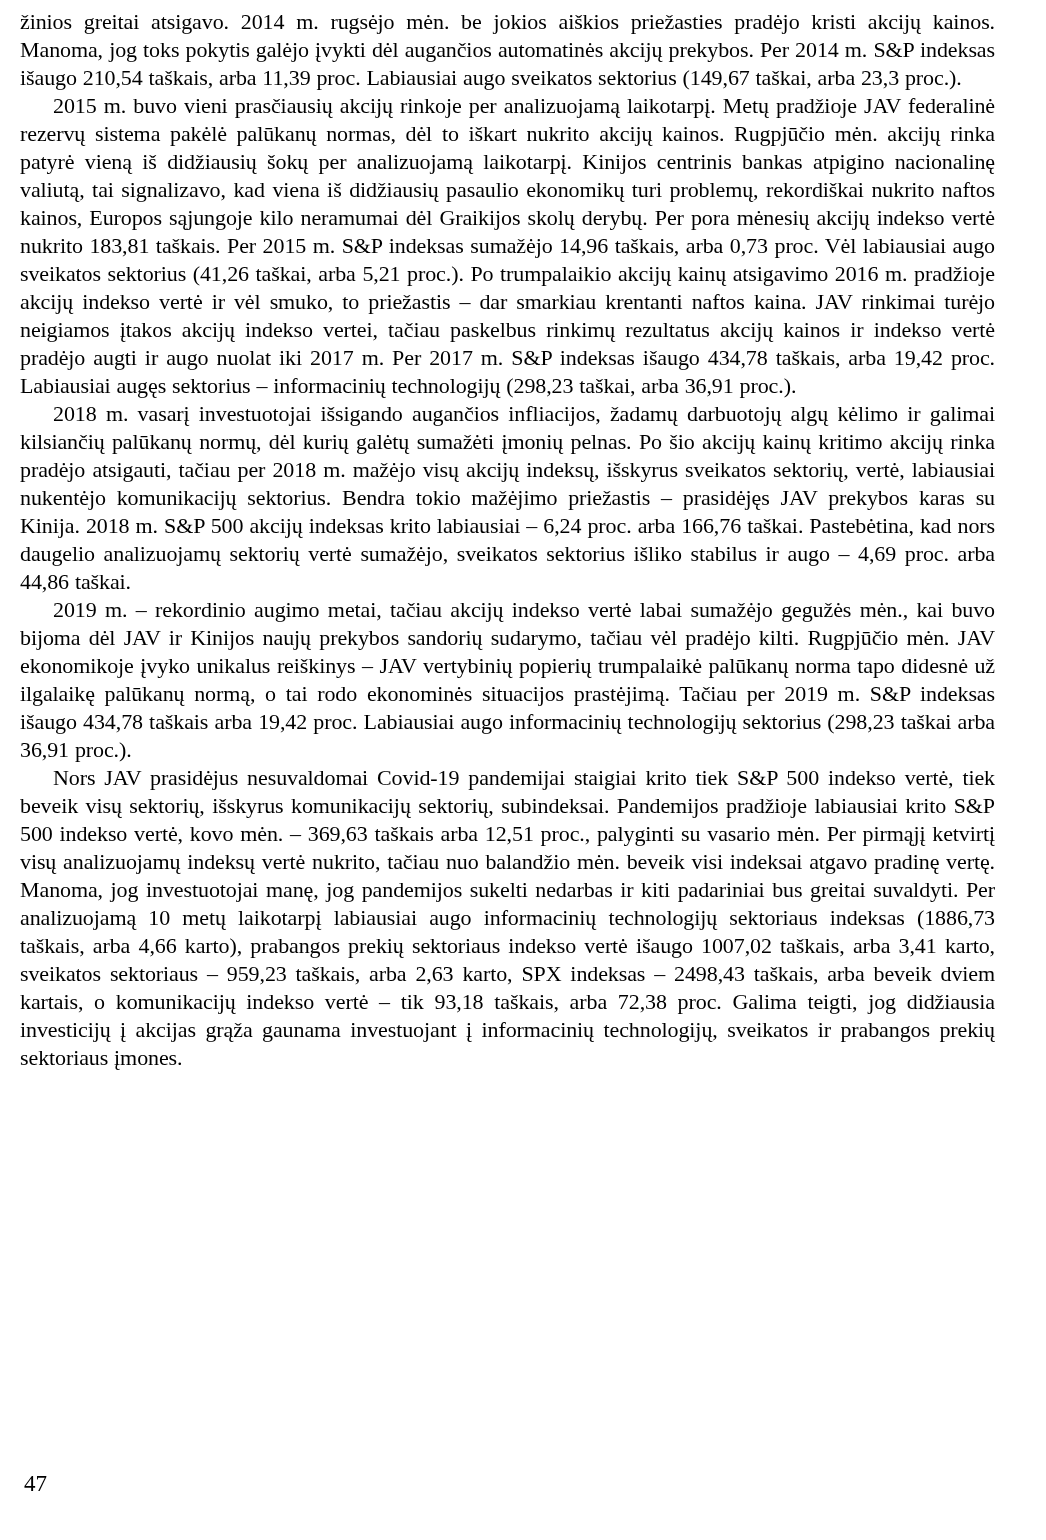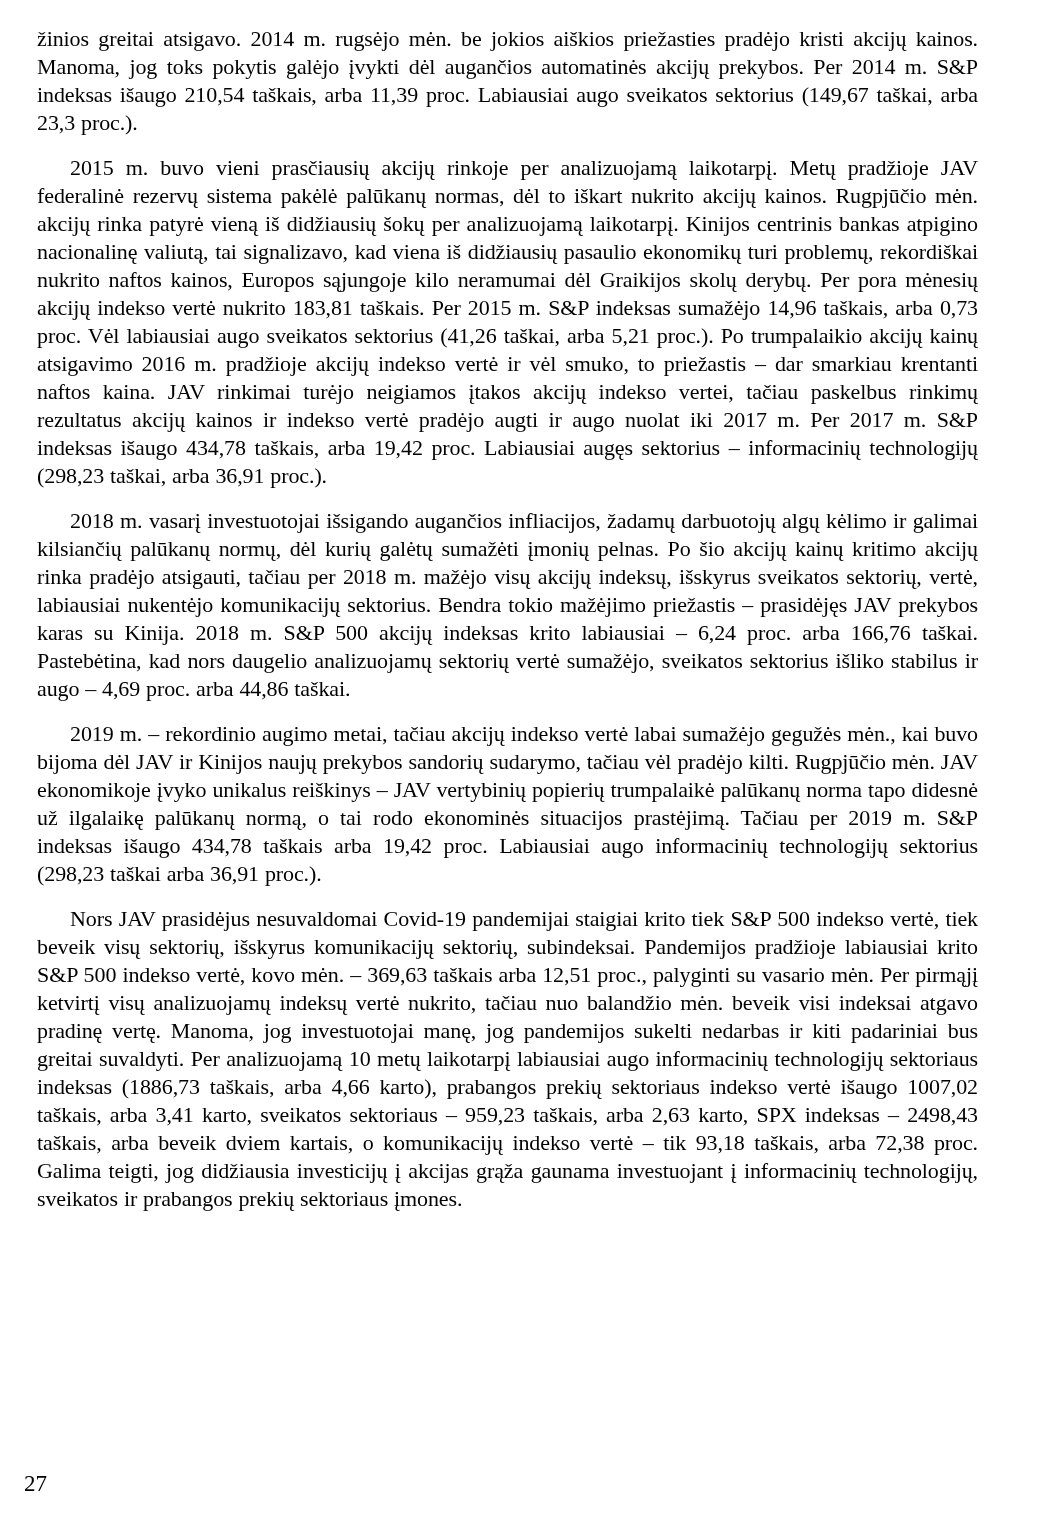--- a/index.html
+++ b/index.html
@@ -15,21 +15,21 @@
     color: #000000;
     overflow: hidden;
   }
   .page {
     position: absolute;
     top: 8px;
     left: 20px;
     width: 975px;
   }
   p.body-para {
-    margin: 17px;
+    margin: 0;
     padding: 0;
     font-size: 22px;
     line-height: 28px;
     text-align: justify;
     letter-spacing: -0.1px;
     word-spacing: 0.5px;
   }
   p.indent {
     text-indent: 33px;
   }
@@ -45,13 +45,13 @@
 <body>
 
 <div class="page">
   <p class="body-para">žinios greitai atsigavo. 2014 m. rugsėjo mėn. be jokios aiškios priežasties pradėjo kristi akcijų kainos. Manoma, jog toks pokytis galėjo įvykti dėl augančios automatinės akcijų prekybos. Per 2014 m. S&amp;P indeksas išaugo 210,54 taškais, arba 11,39 proc. Labiausiai augo sveikatos sektorius (149,67 taškai, arba 23,3 proc.).</p>
   <p class="body-para indent">2015 m. buvo vieni prasčiausių akcijų rinkoje per analizuojamą laikotarpį. Metų pradžioje JAV federalinė rezervų sistema pakėlė palūkanų normas, dėl to iškart nukrito akcijų kainos. Rugpjūčio mėn. akcijų rinka patyrė vieną iš didžiausių šokų per analizuojamą laikotarpį. Kinijos centrinis bankas atpigino nacionalinę valiutą, tai signalizavo, kad viena iš didžiausių pasaulio ekonomikų turi problemų, rekordiškai nukrito naftos kainos, Europos sąjungoje kilo neramumai dėl Graikijos skolų derybų. Per pora mėnesių akcijų indekso vertė nukrito 183,81 taškais. Per 2015 m. S&amp;P indeksas sumažėjo 14,96 taškais, arba 0,73 proc. Vėl labiausiai augo sveikatos sektorius (41,26 taškai, arba 5,21 proc.). Po trumpalaikio akcijų kainų atsigavimo 2016 m. pradžioje akcijų indekso vertė ir vėl smuko, to priežastis – dar smarkiau krentanti naftos kaina. JAV rinkimai turėjo neigiamos įtakos akcijų indekso vertei, tačiau paskelbus rinkimų rezultatus akcijų kainos ir indekso vertė pradėjo augti ir augo nuolat iki 2017 m. Per 2017 m. S&amp;P indeksas išaugo 434,78 taškais, arba 19,42 proc. Labiausiai augęs sektorius – informacinių technologijų (298,23 taškai, arba 36,91 proc.).</p>
   <p class="body-para indent">2018 m. vasarį investuotojai išsigando augančios infliacijos, žadamų darbuotojų algų kėlimo ir galimai kilsiančių palūkanų normų, dėl kurių galėtų sumažėti įmonių pelnas. Po šio akcijų kainų kritimo akcijų rinka pradėjo atsigauti, tačiau per 2018 m. mažėjo visų akcijų indeksų, išskyrus sveikatos sektorių, vertė, labiausiai nukentėjo komunikacijų sektorius. Bendra tokio mažėjimo priežastis – prasidėjęs JAV prekybos karas su Kinija. 2018 m. S&amp;P 500 akcijų indeksas krito labiausiai – 6,24 proc. arba 166,76 taškai. Pastebėtina, kad nors daugelio analizuojamų sektorių vertė sumažėjo, sveikatos sektorius išliko stabilus ir augo – 4,69 proc. arba 44,86 taškai.</p>
   <p class="body-para indent">2019 m. – rekordinio augimo metai, tačiau akcijų indekso vertė labai sumažėjo gegužės mėn., kai buvo bijoma dėl JAV ir Kinijos naujų prekybos sandorių sudarymo, tačiau vėl pradėjo kilti. Rugpjūčio mėn. JAV ekonomikoje įvyko unikalus reiškinys – JAV vertybinių popierių trumpalaikė palūkanų norma tapo didesnė už ilgalaikę palūkanų normą, o tai rodo ekonominės situacijos prastėjimą. Tačiau per 2019 m. S&amp;P indeksas išaugo 434,78 taškais arba 19,42 proc. Labiausiai augo informacinių technologijų sektorius (298,23 taškai arba 36,91 proc.).</p>
   <p class="body-para indent">Nors JAV prasidėjus nesuvaldomai Covid-19 pandemijai staigiai krito tiek S&amp;P 500 indekso vertė, tiek beveik visų sektorių, išskyrus komunikacijų sektorių, subindeksai. Pandemijos pradžioje labiausiai krito S&amp;P 500  indekso vertė, kovo mėn. – 369,63 taškais arba 12,51 proc., palyginti su vasario mėn. Per pirmąjį ketvirtį visų analizuojamų indeksų vertė nukrito, tačiau nuo balandžio mėn. beveik visi indeksai atgavo pradinę vertę. Manoma, jog investuotojai manę, jog pandemijos sukelti nedarbas ir kiti padariniai bus greitai suvaldyti. Per analizuojamą 10 metų laikotarpį labiausiai augo informacinių technologijų sektoriaus indeksas (1886,73 taškais, arba 4,66 karto), prabangos prekių sektoriaus indekso vertė išaugo 1007,02 taškais, arba 3,41 karto, sveikatos sektoriaus – 959,23 taškais, arba 2,63 karto, SPX indeksas – 2498,43 taškais, arba beveik dviem kartais, o komunikacijų indekso vertė – tik 93,18 taškais, arba 72,38 proc. Galima teigti, jog didžiausia investicijų į akcijas grąža gaunama investuojant į informacinių technologijų, sveikatos ir prabangos prekių sektoriaus įmones.</p>
 </div>
 
-<div class="page-number">27</div>
+<div class="page-number">47</div>
 
 </body></html>

